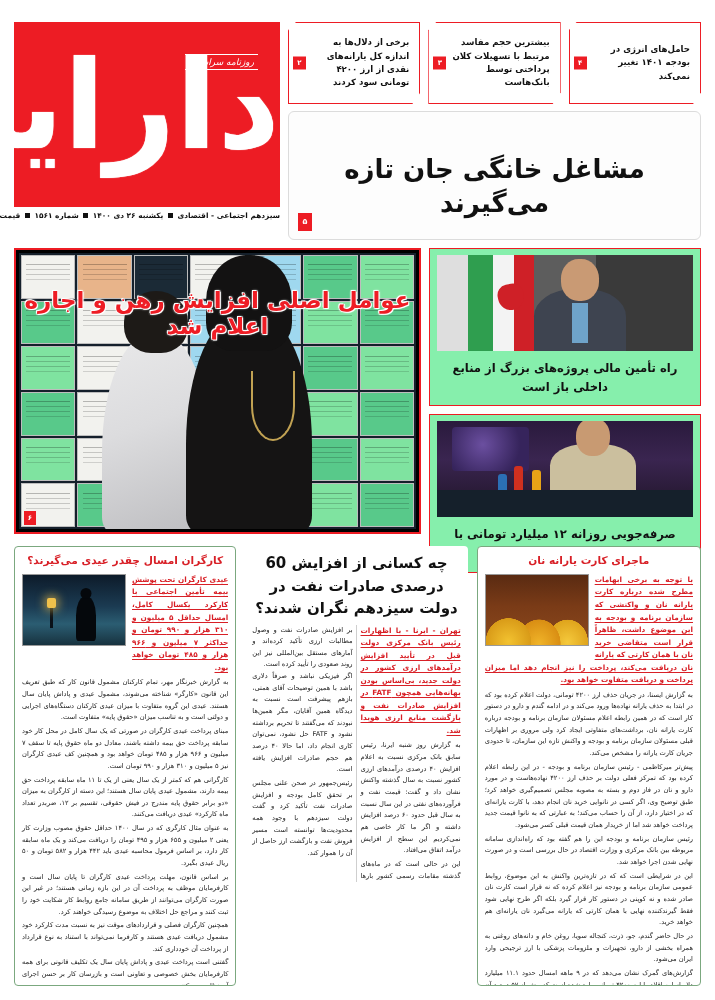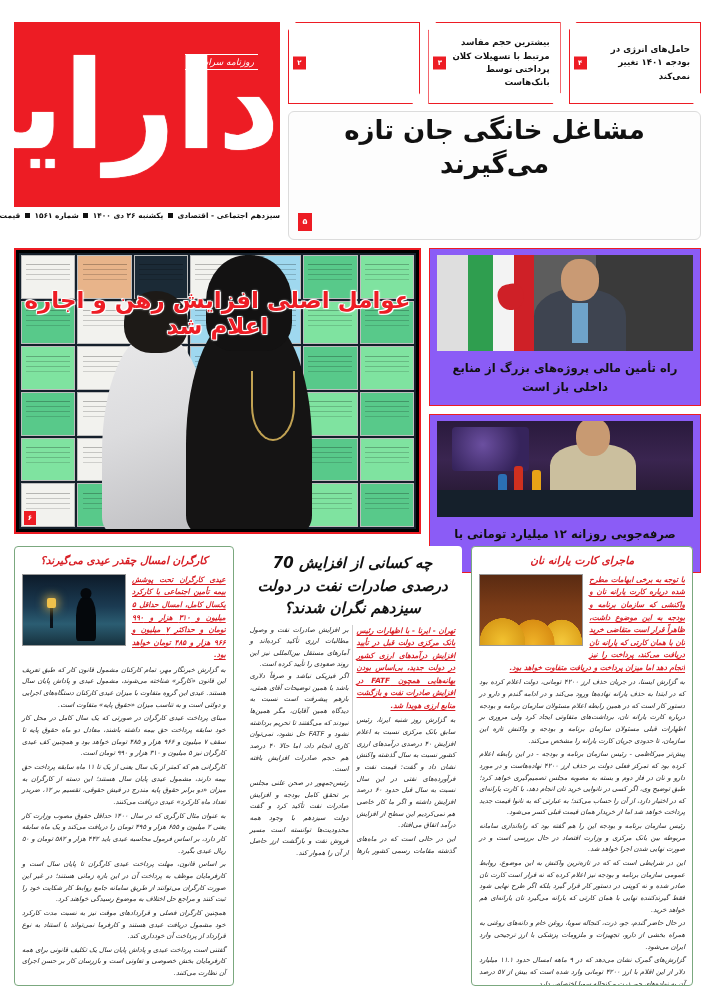--- a/index.html
+++ b/index.html
@@ -126,23 +126,23 @@
     font-weight: 700;
   }
   .lead-headline-box {
     position: relative;
     margin-top: 7px;
     flex: 1;
     border: 1px solid #dcdcdc;
     border-radius: 6px;
     background: #fdfdfd;
     display: flex;
-    align-items: flex-start;
+    align-items: flex-end;
     justify-content: center;
-    padding: 2px 26px 8px 26px;
+    padding: 2px 26px 18px 26px;
   }
   .lead-headline {
     font-size: 26px;
     font-weight: 700;
     color: #111;
     text-align: center;
     direction: rtl;
     letter-spacing: -0.5px;
     line-height: 1.3;
   }
@@ -260,21 +260,21 @@
   }
 
   
   .side-col {
     position: absolute;
     top: 248px; right: 14px;
     width: 272px;
   }
   .side-story {
     border: 1.3px solid #ed1c24;
-    background: #8b5cf6;
+    background: #86efac;
     padding: 6px 7px 8px 7px;
     margin-bottom: 8px;
   }
   .side-photo {
     width: 100%; height: 96px;
     position: relative; overflow: hidden;
     background: #2b2b2b;
   }
   
   .ph-flag {
@@ -342,26 +342,25 @@
     font-size: 11.6px;
     font-weight: 700;
     line-height: 1.65;
     color: #111;
     letter-spacing: -0.3px;
   }
 
   
   .bottom-row {
     position: absolute;
-    top: 546px; left: 14px; right: 22px;
+    top: 546px; left: 14px; right: 14px;
     height: 440px;
     display: flex;
     flex-direction: row-reverse;
     gap: 9px;
-    font-style: italic;
   }
   .article {
     border: 1.2px solid #7ba87f;
     border-radius: 4px;
     background: #fff;
     padding: 6px 7px;
     overflow: hidden;
     position: relative;
   }
   .art-right { width: 227px; }
@@ -459,20 +458,21 @@
         <span>شماره ۱۵۶۱</span>
         <span class="sq"></span>
         <span>قیمت ۲۰۰۰ تومان</span>
       </div>
     </div>
 
     <div class="top-left">
       <div class="teasers">
         <div class="teaser">
           <span class="teaser-badge">۲</span>
+          <span>برخی از دلال‌ها به اندازه کل یارانه‌های نقدی از ارز ۴۲۰۰ تومانی سود کردند</span>
         </div>
         <div class="teaser">
           <span class="teaser-badge">۳</span>
           <span>بیشترین حجم مفاسد مرتبط با تسهیلات کلان پرداختی توسط بانک‌هاست</span>
         </div>
         <div class="teaser">
           <span class="teaser-badge">۴</span>
           <span>حامل‌های انرژی در بودجه ۱۴۰۱ تغییر نمی‌کند</span>
         </div>
       </div>
@@ -588,21 +588,21 @@
         <p>مبنای پرداخت عیدی کارگران در صورتی که یک سال کامل در محل کار خود سابقه پرداخت حق بیمه داشته باشند، معادل دو ماه حقوق پایه تا سقف ۷ میلیون و ۹۶۶ هزار و ۴۸۵ تومان خواهد بود و همچنین کف عیدی کارگران نیز ۵ میلیون و ۳۱۰ هزار و ۹۹۰ تومان است.</p>
         <p>کارگرانی هم که کمتر از یک سال یعنی از یک تا ۱۱ ماه سابقه پرداخت حق بیمه دارند، مشمول عیدی پایان سال هستند؛ این دسته از کارگران به میزان «دو برابر حقوق پایه مندرج در فیش حقوقی، تقسیم بر ۱۲، ضربدر تعداد ماه کارکرد» عیدی دریافت می‌کنند.</p>
         <p>به عنوان مثال کارگری که در سال ۱۴۰۰ حداقل حقوق مصوب وزارت کار یعنی ۲ میلیون و ۶۵۵ هزار و ۴۹۵ تومان را دریافت می‌کند و یک ماه سابقه کار دارد، بر اساس فرمول محاسبه عیدی باید ۴۴۲ هزار و ۵۸۲ تومان و ۵۰ ریال عیدی بگیرد.</p>
         <p>بر اساس قانون، مهلت پرداخت عیدی کارگران تا پایان سال است و کارفرمایان موظف به پرداخت آن در این بازه زمانی هستند؛ در غیر این صورت کارگران می‌توانند از طریق سامانه جامع روابط کار شکایت خود را ثبت کنند و مراجع حل اختلاف به موضوع رسیدگی خواهند کرد.</p>
         <p>همچنین کارگران فصلی و قراردادهای موقت نیز به نسبت مدت کارکرد خود مشمول دریافت عیدی هستند و کارفرما نمی‌تواند با استناد به نوع قرارداد از پرداخت آن خودداری کند.</p>
         <p>گفتنی است پرداخت عیدی و پاداش پایان سال یک تکلیف قانونی برای همه کارفرمایان بخش خصوصی و تعاونی است و بازرسان کار بر حسن اجرای آن نظارت می‌کنند.</p>
       </div>
     </div>
 
     <div class="article art-center">
-      <div class="art-title black">چه کسانی از افزایش 70 درصدی صادرات نفت در دولت سیزدهم نگران شدند؟</div>
+      <div class="art-title black">چه کسانی از افزایش 60 درصدی صادرات نفت در دولت سیزدهم نگران شدند؟</div>
       <div class="two-col">
         <div class="art-lead">تهران - ایرنا - با اظهارات رئیس بانک مرکزی دولت قبل در تأیید افزایش درآمدهای ارزی کشور در دولت جدید، بی‌اساس بودن بهانه‌هایی همچون FATF در افزایش صادرات نفت و بازگشت منابع ارزی هویدا شد.</div>
         <div class="art-body">
           <p>به گزارش روز شنبه ایرنا، رئیس سابق بانک مرکزی نسبت به اعلام افزایش ۴۰ درصدی درآمدهای ارزی کشور نسبت به سال گذشته واکنش نشان داد و گفت: قیمت نفت و فرآورده‌های نفتی در این سال نسبت به سال قبل حدود ۶۰ درصد افزایش داشته و اگر ما کار خاصی هم نمی‌کردیم این سطح از افزایش درآمد اتفاق می‌افتاد.</p>
           <p>این در حالی است که در ماه‌های گذشته مقامات رسمی کشور بارها بر افزایش صادرات نفت و وصول مطالبات ارزی تأکید کرده‌اند و آمارهای مستقل بین‌المللی نیز این روند صعودی را تأیید کرده است.</p>
         </div>
         <div class="art-body">
           <p>اگر فیزیکی نباشد و صرفاً دلاری باشد با همین توضیحات آقای همتی، بازهم پیشرفت است نسبت به دیدگاه همین آقایان، مگر همین‌ها نبودند که می‌گفتند تا تحریم برداشته نشود و FATF حل نشود، نمی‌توان کاری انجام داد، اما حالا ۴۰ درصد هم حجم صادرات افزایش یافته است.</p>
           <p>رئیس‌جمهور در صحن علنی مجلس بر تحقق کامل بودجه و افزایش صادرات نفت تأکید کرد و گفت دولت سیزدهم با وجود همه محدودیت‌ها توانسته است مسیر فروش نفت و بازگشت ارز حاصل از آن را هموار کند.</p>
         </div>

